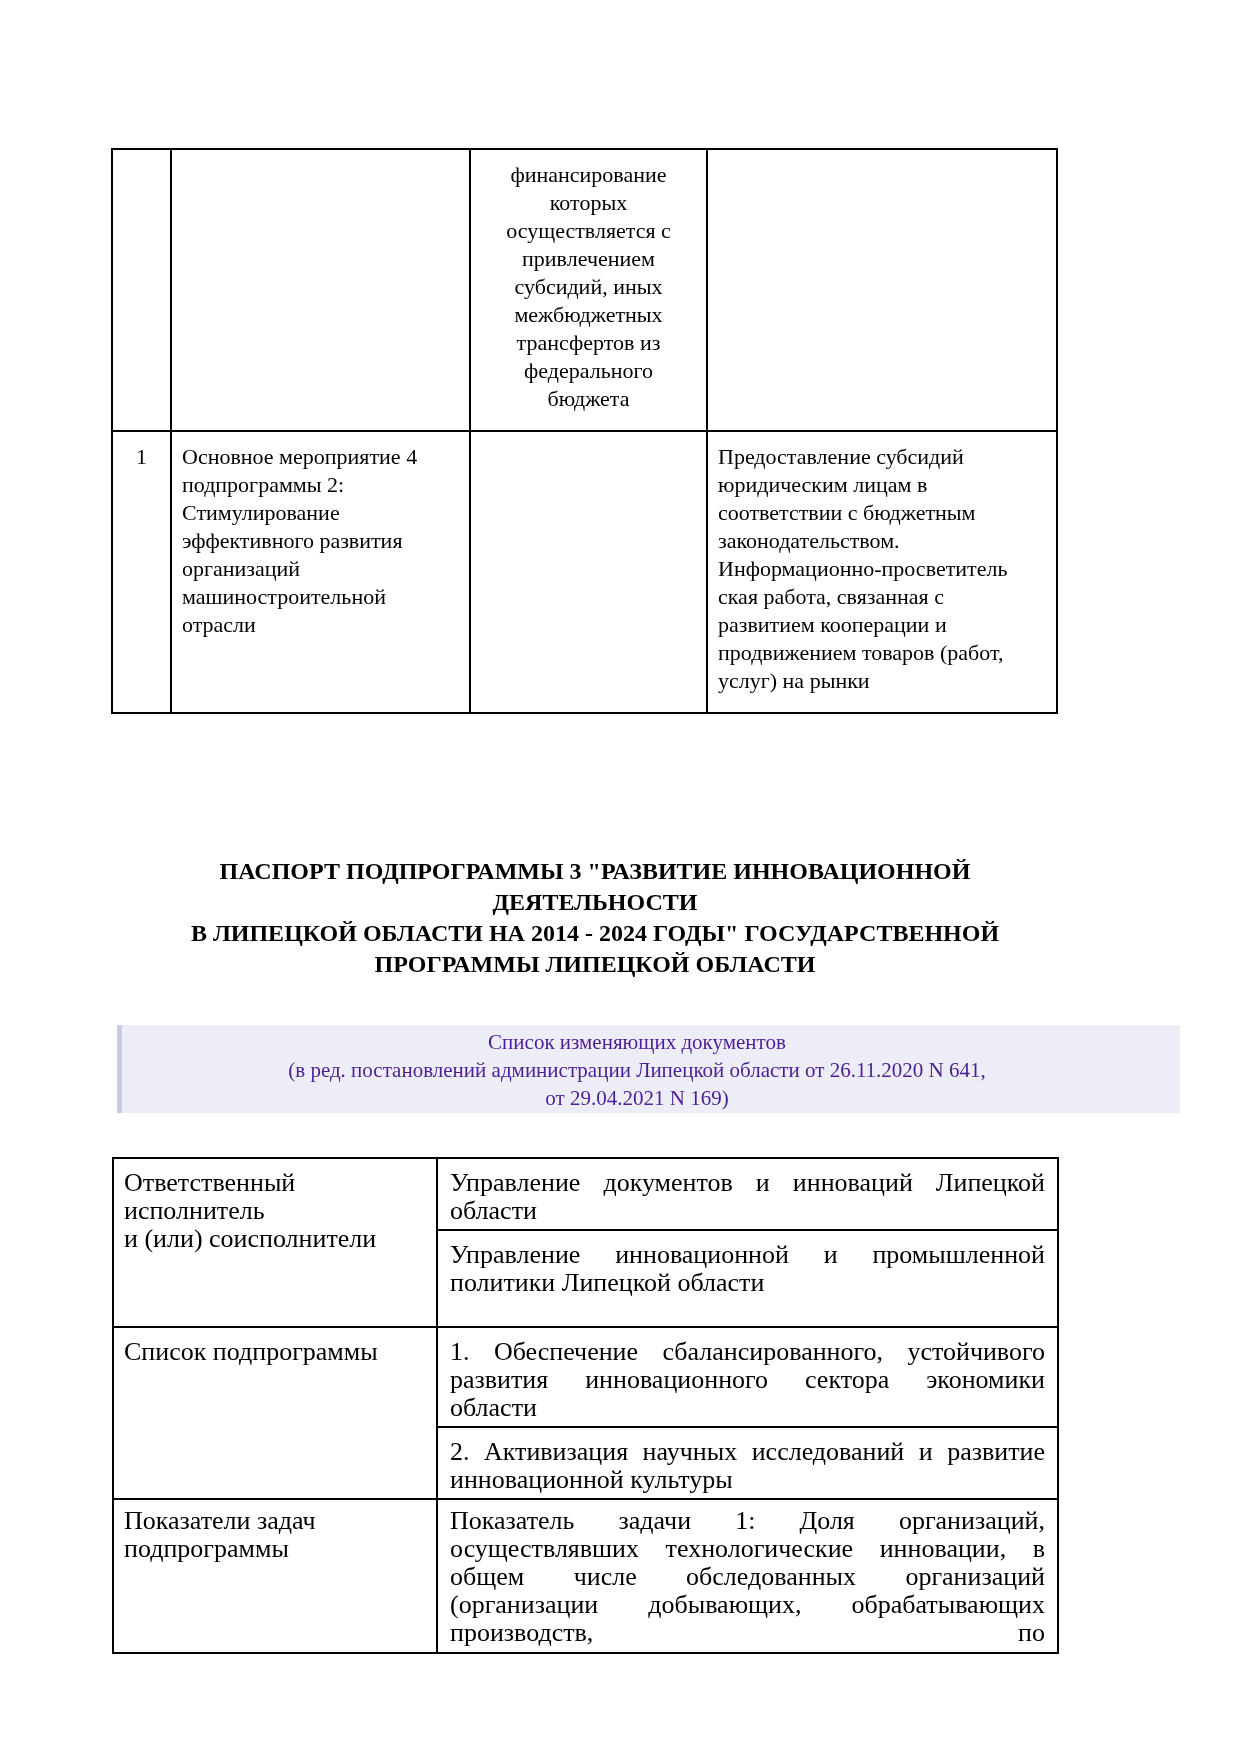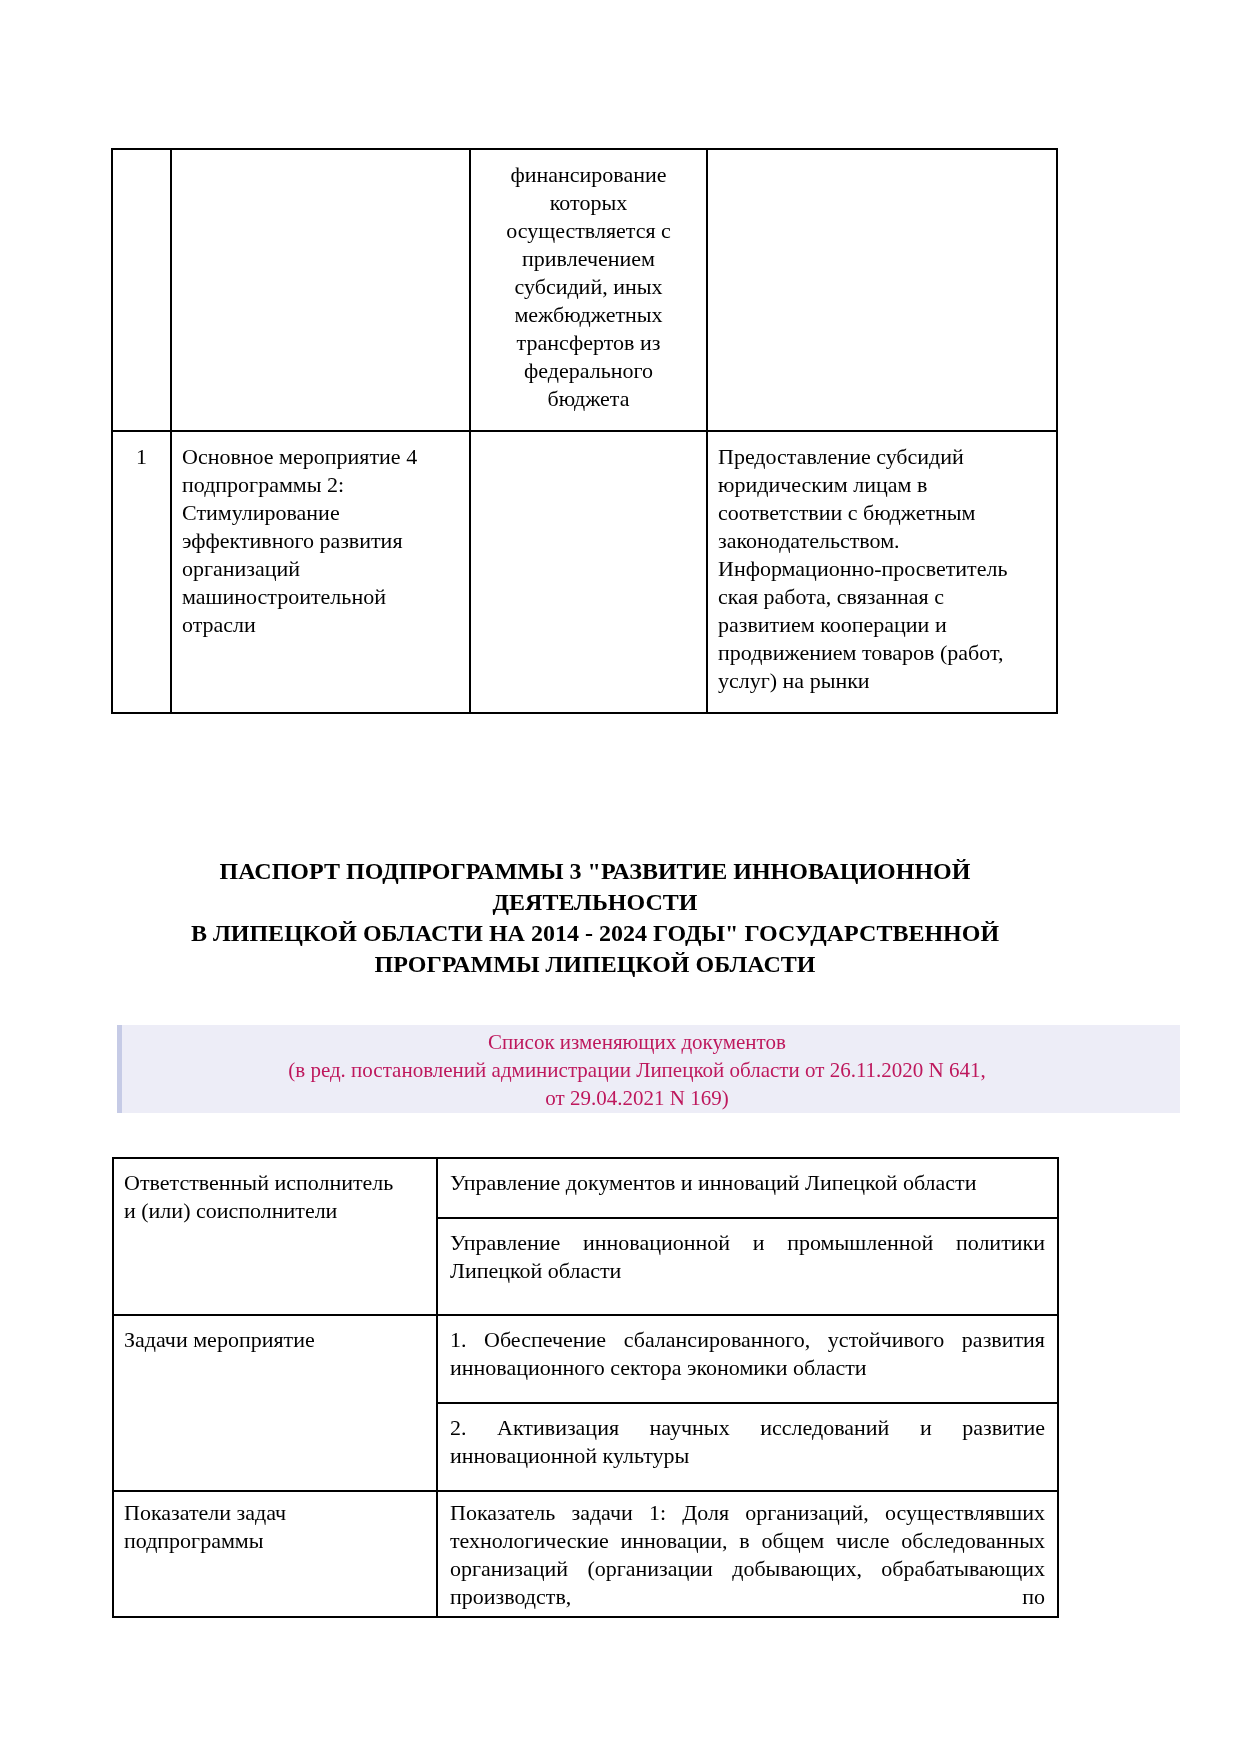--- a/index.html
+++ b/index.html
@@ -78,23 +78,23 @@
   .ptable {
     position: absolute;
     left: 112px;
     top: 1157px;
     border-collapse: collapse;
     table-layout: fixed;
   }
   .ptable td {
     border: 2px solid #000;
     vertical-align: top;
-    font-size: 22px;
+    font-size: 26px;
     line-height: 28px;
-    padding: 10px 12px 20px 12px;
+    padding: 10px 12px 4px 12px;
     overflow: hidden;
   }
   .ptable td.label-cell {
     padding-left: 10px;
     white-space: pre-line;
   }
   .ptable td.value-cell { text-align: justify; }
   .ptable td.stretch-last { text-align-last: justify; }
   .ptable tr.tight td { padding-top: 7px; padding-bottom: 5px; }
 </style>
@@ -144,21 +144,21 @@
 услуг) на рынки</td>
   </tr>
 </tbody>
   </table>
 
 <div class="section-title">ПАСПОРТ ПОДПРОГРАММЫ 3 "РАЗВИТИЕ ИННОВАЦИОННОЙ
 ДЕЯТЕЛЬНОСТИ
 В ЛИПЕЦКОЙ ОБЛАСТИ НА 2014 - 2024 ГОДЫ" ГОСУДАРСТВЕННОЙ
 ПРОГРАММЫ ЛИПЕЦКОЙ ОБЛАСТИ</div>
 
-<div class="note" style="background: rgb(237, 237, 247); color: #be185d;">
+<div class="note" style="background: rgb(237, 237, 247); color: #4c1d95;">
   <div class="note-stripe" style="background: rgb(198, 203, 230);"></div>
   <div class="note-text">Список изменяющих документов
 (в ред. постановлений администрации Липецкой области от 26.11.2020 N 641,
 от 29.04.2021 N 169)</div>
 </div>
 
 <table class="ptable">
   <colgroup>
     <col style="width:324px">
     <col style="width:621px">
@@ -166,21 +166,21 @@
   <tbody>
       <tr style="height:50px">
     <td class="label-cell" rowspan="2">Ответственный исполнитель
 и (или) соисполнители</td>
     <td class="value-cell">Управление документов и инноваций Липецкой области</td>
   </tr>
   <tr style="height:97px">
     <td class="value-cell">Управление инновационной и промышленной политики Липецкой области</td>
   </tr>
   <tr style="height:83px">
-    <td class="label-cell" rowspan="2">Задачи мероприятие</td>
+    <td class="label-cell" rowspan="2">Список подпрограммы</td>
     <td class="value-cell">1. Обеспечение сбалансированного, устойчивого развития инновационного сектора экономики области</td>
   </tr>
   <tr style="height:59px">
     <td class="value-cell">2. Активизация научных исследований и развитие инновационной культуры</td>
   </tr>
   <tr style="height:108px" class="tight">
     <td class="label-cell">Показатели задач
 подпрограммы</td>
     <td class="value-cell stretch-last">Показатель задачи 1: Доля организаций, осуществлявших технологические инновации, в общем числе обследованных организаций (организации добывающих, обрабатывающих производств, по</td>
   </tr>

